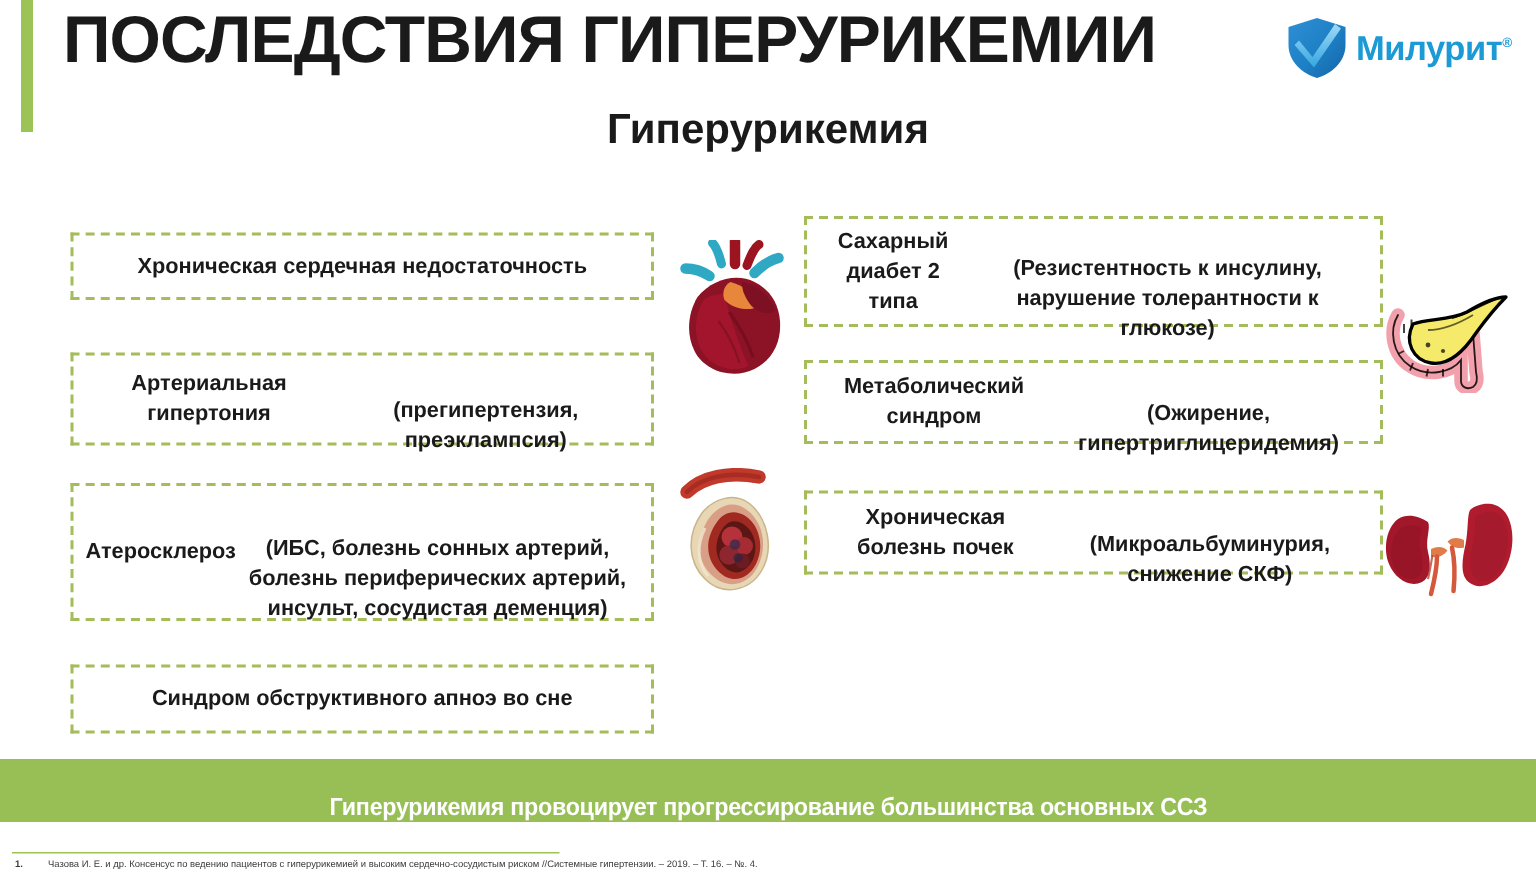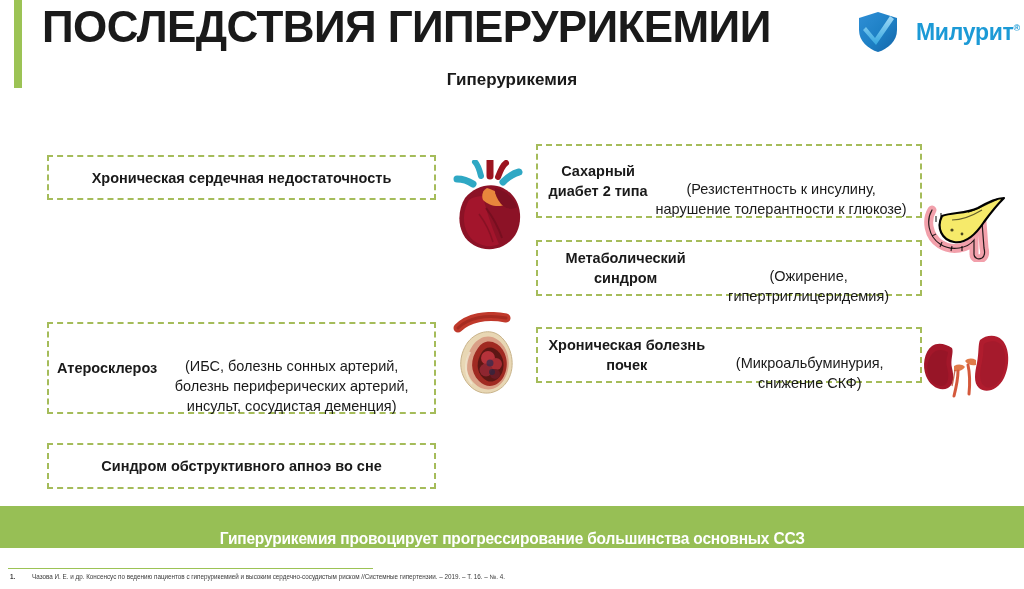--- a/index.html
+++ b/index.html
@@ -40,35 +40,35 @@
     color: #1a1a1a;
     line-height: 42px;
     white-space: nowrap;
   }
   .subtitle {
     position: absolute;
     left: 0px;
     top: 70px;
     width: 1024px;
     text-align: center;
-    font-size: 17px;
+    font-size: 28px;
     font-weight: bold;
     color: #1a1a1a;
   }
 
   
   .logo {
     position: absolute;
     right: 18px;
     top: 8px;
     width: 150px;
     height: 48px;
     display: flex;
     align-items: center;
-    gap: 16px;
+    gap: 4px;
   }
   .logo-mark { width: 44px; height: 44px; flex: 0 0 auto; }
   .logo-text {
     font-size: 23px;
     font-weight: bold;
     color: #1c9ad6;
     letter-spacing: -0.3px;
     position: relative;
   }
   .logo-reg {
@@ -91,21 +91,21 @@
     padding: 4px 8px;
   }
   .box .head {
     font-size: 14.5px;
     font-weight: bold;
     color: #1a1a1a;
     line-height: 20px;
   }
   .box .sub {
     font-size: 14.5px;
-    font-weight: normal;
+    font-weight: bold;
     color: #1a1a1a;
     line-height: 20px;
     margin-top: 36px;
   }
 
   
   #box-hf   { left: 47px;  top: 155px; width: 389px; height: 45px; }
   #box-ah   { left: 47px;  top: 235px; width: 389px; height: 62px; }
   #box-athero { left: 47px; top: 322px; width: 389px; height: 92px; }
   #box-apnea  { left: 47px; top: 443px; width: 389px; height: 46px; }
@@ -194,20 +194,24 @@
         <path d="M10 17 L19 28 L34 6 L38 9 L20 35 L7 20 Z" fill="url(#checkGrad)"></path>
       </svg>
     </span>
     <span class="logo-text"><span>Милурит</span><span class="logo-reg">®</span></span>
   </div>
 
   <div class="box" id="box-hf">
     <div class="head">Хроническая сердечная недостаточность</div>
   </div>
 
+  <div class="box" id="box-ah">
+    <div class="head">Артериальная гипертония</div>
+    <div class="sub">(прегипертензия, преэклампсия)</div>
+  </div>
 
   <div class="box" id="box-athero">
     <div class="head">Атеросклероз</div>
     <div class="sub">(ИБС, болезнь сонных артерий, болезнь периферических артерий, инсульт, сосудистая деменция)</div>
   </div>
 
   <div class="box" id="box-apnea">
     <div class="head">Синдром обструктивного апноэ во сне</div>
   </div>
 

